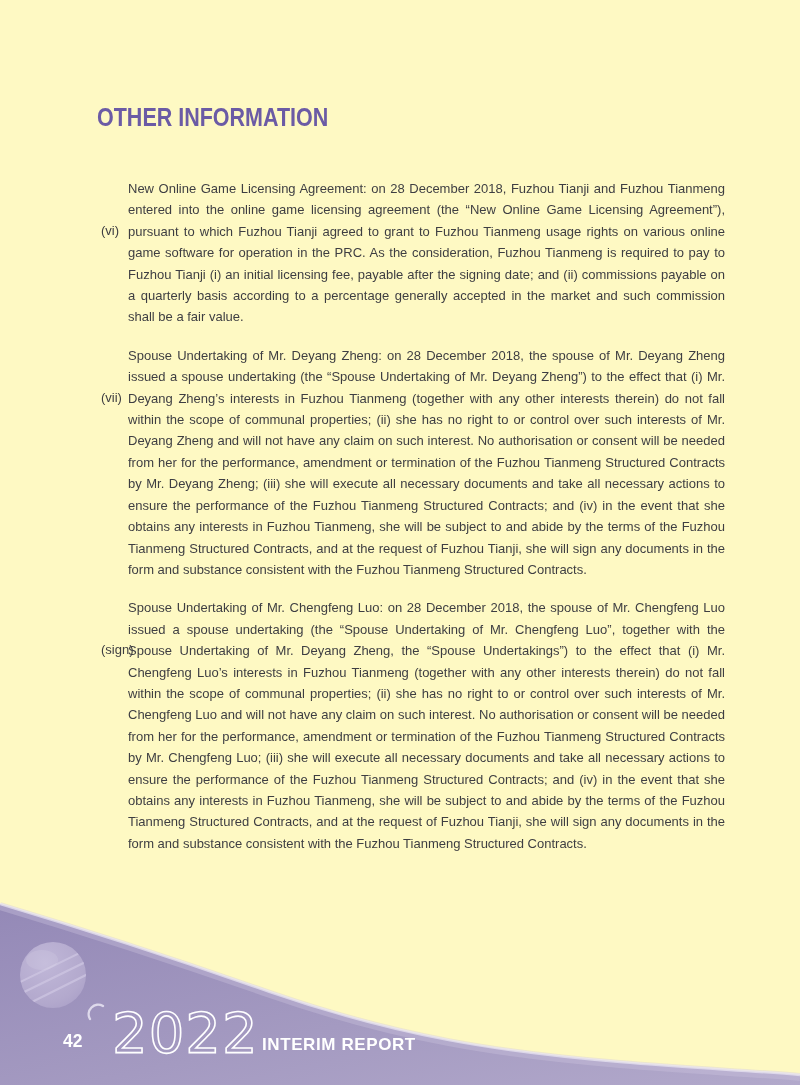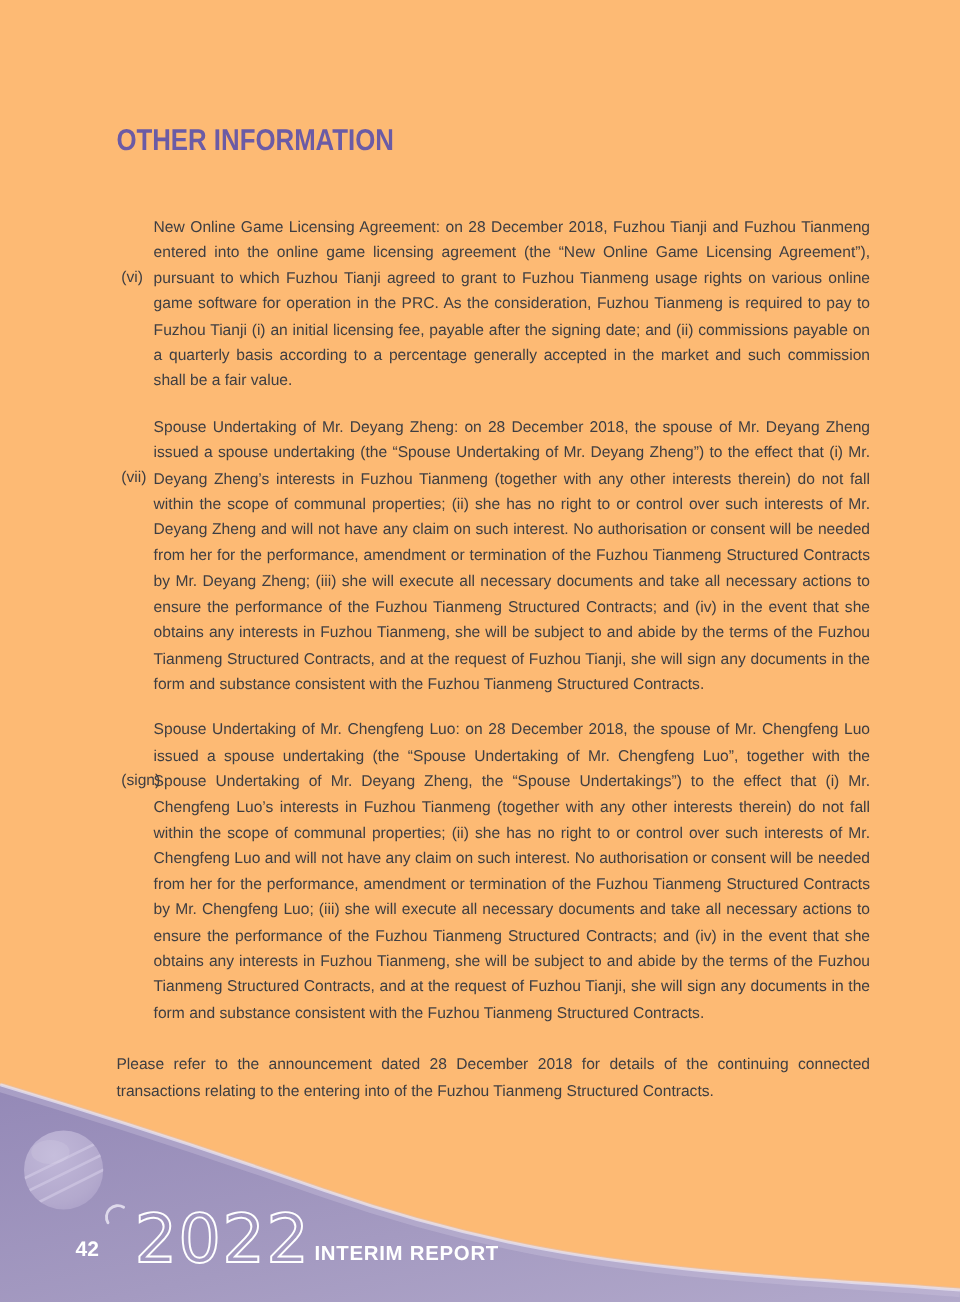--- a/index.html
+++ b/index.html
@@ -1,20 +1,20 @@
 <!DOCTYPE html>
 <html><head>
 <meta charset="utf-8">
 <style>
   html, body { margin: 0; padding: 0; background: #ffffff; }
   .page {
     position: relative;
     width: 800px;
     height: 1085px;
-    background: #fdba74;
+    background: #fef9c3;
     overflow: hidden;
     font-family: "Liberation Sans", sans-serif;
   }
   .content {
     position: absolute;
     left: 97px;
     top: 103px;
     width: 628px;
   }
   .page-title {
@@ -75,21 +75,20 @@
       <div class="list-item">
         <span class="item-label">(vii)</span>
         <span class="item-text">Spouse Undertaking of Mr. Deyang Zheng: on 28 December 2018, the spouse of Mr. Deyang Zheng issued a spouse undertaking (the “Spouse Undertaking of Mr. Deyang Zheng”) to the effect that (i) Mr. Deyang Zheng’s interests in Fuzhou Tianmeng (together with any other interests therein) do not fall within the scope of communal properties; (ii) she has no right to or control over such interests of Mr. Deyang Zheng and will not have any claim on such interest. No authorisation or consent will be needed from her for the performance, amendment or termination of the Fuzhou Tianmeng Structured Contracts by Mr. Deyang Zheng; (iii) she will execute all necessary documents and take all necessary actions to ensure the performance of the Fuzhou Tianmeng Structured Contracts; and (iv) in the event that she obtains any interests in Fuzhou Tianmeng, she will be subject to and abide by the terms of the Fuzhou Tianmeng Structured Contracts, and at the request of Fuzhou Tianji, she will sign any documents in the form and substance consistent with the Fuzhou Tianmeng Structured Contracts.</span>
       </div>
 
       <div class="list-item">
         <span class="item-label">(sign)</span>
         <span class="item-text">Spouse Undertaking of Mr. Chengfeng Luo: on 28 December 2018, the spouse of Mr. Chengfeng Luo issued a spouse undertaking (the “Spouse Undertaking of Mr. Chengfeng Luo”, together with the Spouse Undertaking of Mr. Deyang Zheng, the “Spouse Undertakings”) to the effect that (i) Mr. Chengfeng Luo’s interests in Fuzhou Tianmeng (together with any other interests therein) do not fall within the scope of communal properties; (ii) she has no right to or control over such interests of Mr. Chengfeng Luo and will not have any claim on such interest. No authorisation or consent will be needed from her for the performance, amendment or termination of the Fuzhou Tianmeng Structured Contracts by Mr. Chengfeng Luo; (iii) she will execute all necessary documents and take all necessary actions to ensure the performance of the Fuzhou Tianmeng Structured Contracts; and (iv) in the event that she obtains any interests in Fuzhou Tianmeng, she will be subject to and abide by the terms of the Fuzhou Tianmeng Structured Contracts, and at the request of Fuzhou Tianji, she will sign any documents in the form and substance consistent with the Fuzhou Tianmeng Structured Contracts.</span>
       </div>
 
-      <p class="closing-para">Please refer to the announcement dated 28 December 2018 for details of the continuing connected transactions relating to the entering into of the Fuzhou Tianmeng Structured Contracts.</p>
     </div>
 
   </div>
 
   <svg class="footer-art" viewBox="0 0 800 185" xmlns="http://www.w3.org/2000/svg">
     <defs>
       <linearGradient id="waveGrad" x1="0" y1="0" x2="1" y2="1">
         <stop offset="0" stop-color="#9489b7"></stop>
         <stop offset="0.55" stop-color="#a49ac1"></stop>
         <stop offset="1" stop-color="#b2a9cb"></stop>

